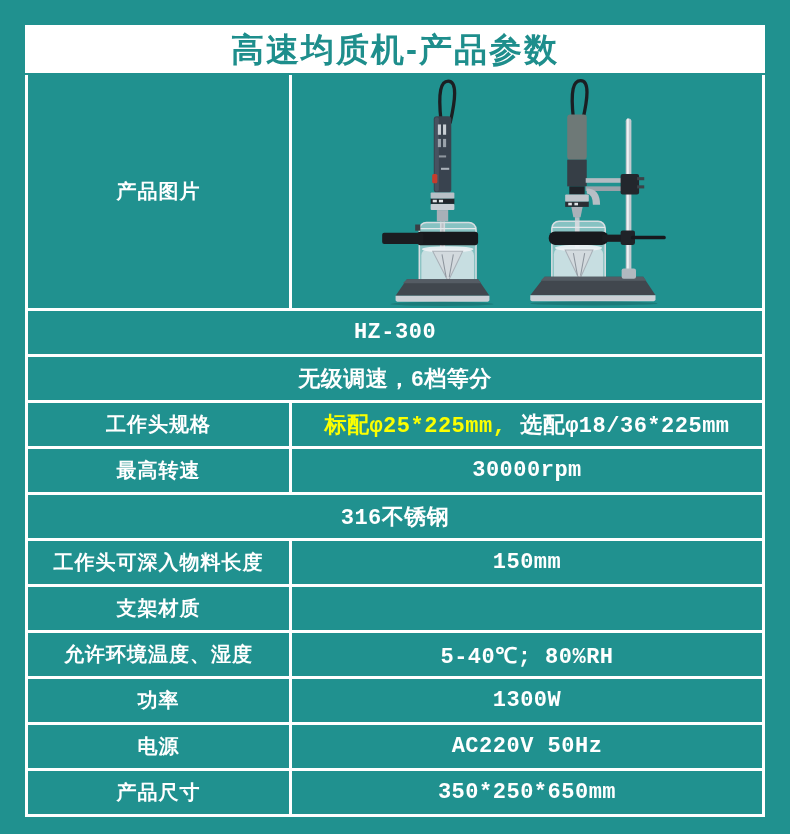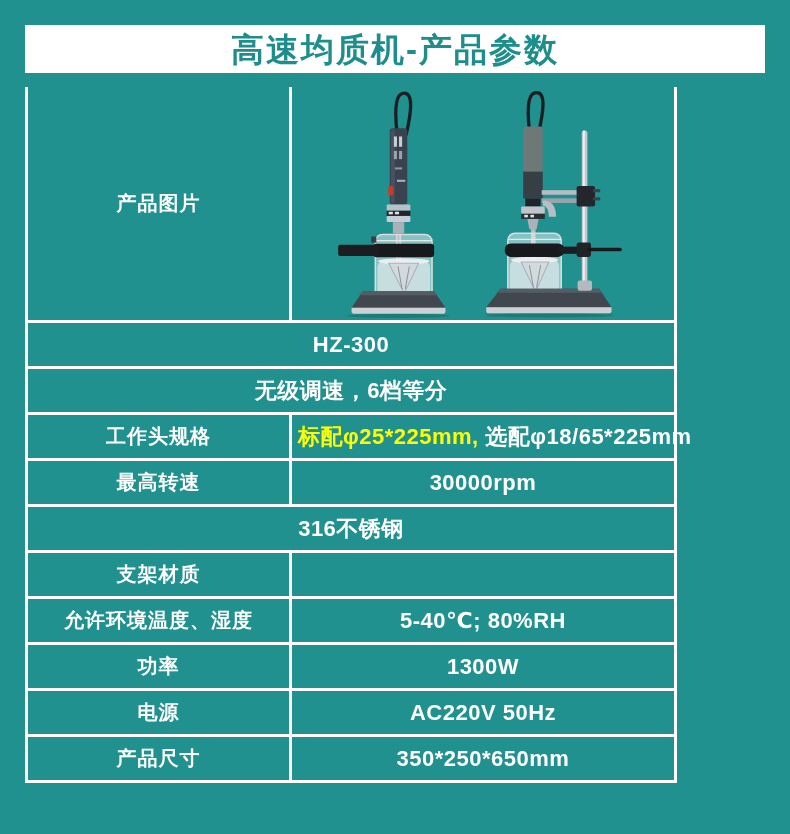--- a/index.html
+++ b/index.html
@@ -23,37 +23,37 @@
     background:var(--grid-white);
     display:flex;align-items:center;justify-content:center;
   }
   .title-bar h1{
     margin:0;font-size:33px;font-weight:700;letter-spacing:2px;
     color:var(--title-teal);line-height:1;
   }
 
   
   .spec-table{
-    position:absolute;left:25px;top:87px;width:652px;
+    position:absolute;left:25px;top:75px;width:740px;
     border:3px solid var(--grid-white);border-top:none;
     background:var(--background-teal);
   }
   .row{display:flex;border-top:3px solid var(--grid-white);}
   .row.image-row{border-top:none;height:233px;}
   .row:not(.image-row){height:46px;}
   .label-cell{
     flex:0 0 264px;border-right:3px solid var(--grid-white);
     display:flex;align-items:center;justify-content:center;
     color:#fff;font-size:20px;font-weight:700;letter-spacing:1px;
     text-align:center;padding:0 4px;
   }
   .value-cell{
     flex:1;display:flex;align-items:center;justify-content:center;
     color:#fff;font-size:22px;font-weight:700;letter-spacing:.5px;
-    text-align:center;padding:0 6px;white-space:pre;
+    text-align:center;padding:0 6px;white-space:pre;font-family:Liberation Mono, monospace;
   }
   .value-cell .hl{color:var(--highlight-yellow);}
 
   
   .image-cell{
     align-items:flex-end;justify-content:center;gap:16px;
     padding:0 0 2px 0;
   }
   .image-cell svg{display:block;}
 </style>
@@ -150,32 +150,36 @@
     <div class="row">
       <div class="value-cell">HZ-300</div>
     </div>
 
     <div class="row">
       <div class="value-cell">无级调速，6档等分</div>
     </div>
 
     <div class="row">
       <div class="label-cell">工作头规格</div>
-      <div class="value-cell"><span class="hl">标配φ25*225mm,</span><span> 选配φ18/65*225mm</span></div>
+      <div class="value-cell"><span class="hl">标配φ25*225mm,</span><span> 选配φ18/36*225mm</span></div>
     </div>
 
     <div class="row">
       <div class="label-cell">最高转速</div>
       <div class="value-cell">30000rpm</div>
     </div>
 
     <div class="row">
       <div class="value-cell">316不锈钢</div>
     </div>
 
+    <div class="row">
+      <div class="label-cell">工作头可深入物料长度</div>
+      <div class="value-cell">150mm</div>
+    </div>
 
     <div class="row">
       <div class="label-cell">支架材质</div>
     </div>
 
     <div class="row">
       <div class="label-cell">允许环境温度、湿度</div>
       <div class="value-cell">5-40℃; 80%RH</div>
     </div>
 

